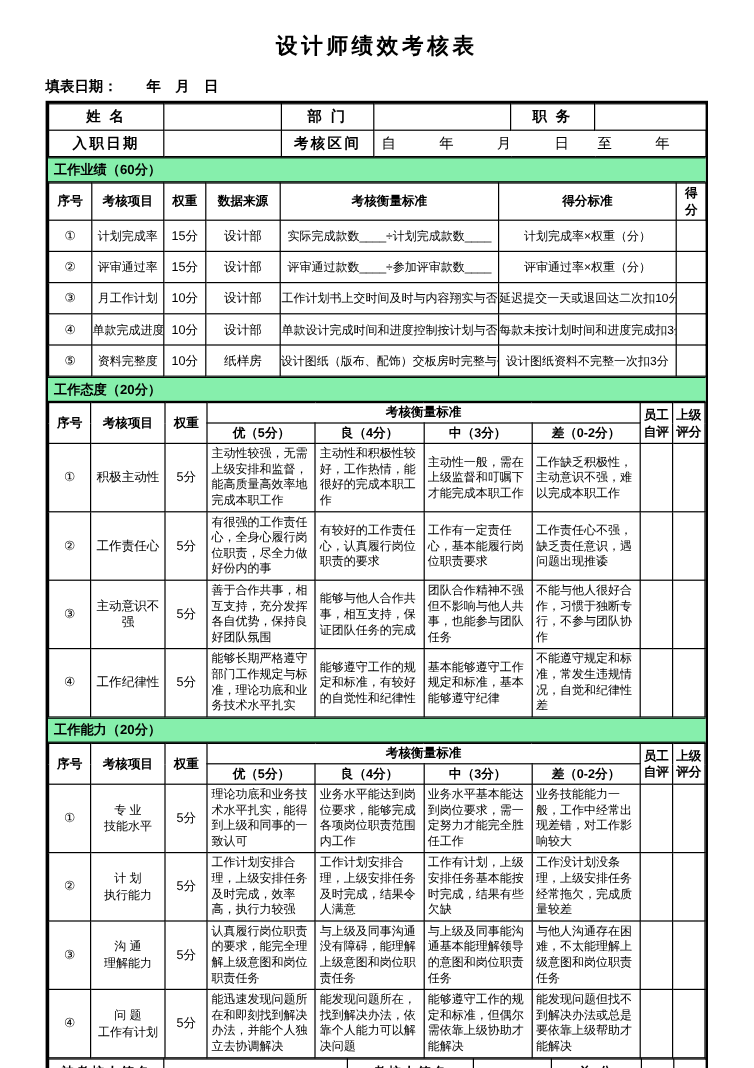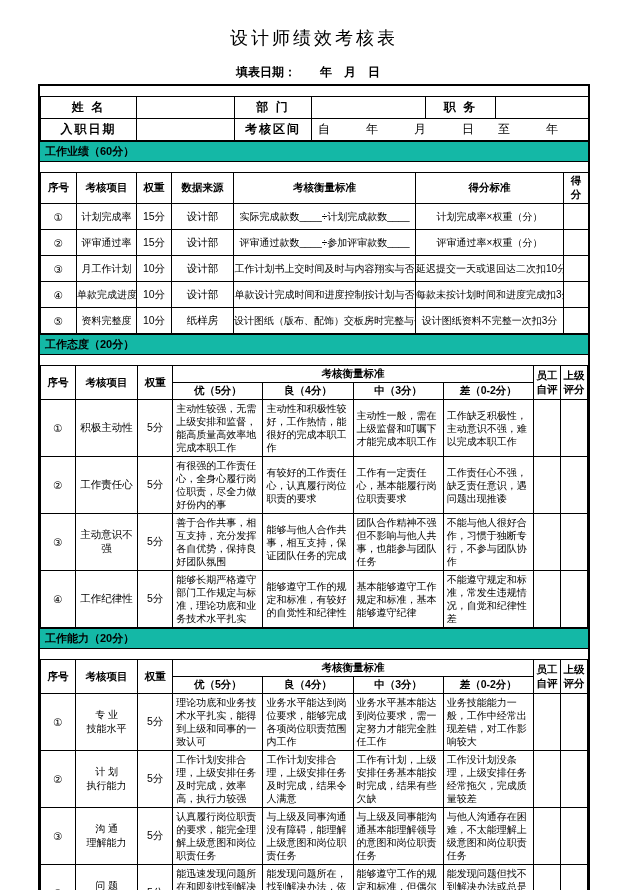--- a/index.html
+++ b/index.html
@@ -3,32 +3,32 @@
 <meta charset="utf-8">
 <style>
   * { box-sizing: border-box; }
   html,body { margin:0; padding:0; }
   body {
     width:628px; height:890px; background:#ffffff; color:#000;
     font-family:"Liberation Sans","DejaVu Sans",sans-serif;
   }
   .page { position:relative; width:628px; height:890px; padding-top:26px; }
   .title {
-    margin:0; text-align:center; font-size:18px; font-weight:normal;
+    margin:0; text-align:center; font-size:18px; font-weight:bold;
     letter-spacing:3px;
   }
   .date-line {
-    width:552px; margin:14px auto 3px; text-align:center; font-weight:bold;
+    width:552px; margin:14px auto 3px; text-align:left; font-weight:bold;
     font-size:12px; padding-right:12px;
   }
   .sheet { width:552px; margin:0 auto; border:2px solid #000; background:#fff; }
-  table { width:100%; border-collapse:collapse; table-layout:fixed;margin-top:10px; }
+  table { width:100%; border-collapse:collapse; table-layout:fixed; }
   td { border:1px solid #000; padding:1px 2px; font-size:10.5px; text-align:center; vertical-align:middle; overflow:hidden; }
   .secbar {
-    background:#14b8a6; font-weight:bold; font-size:11px; text-align:left;
+    background:#86efac; font-weight:bold; font-size:11px; text-align:left;
     padding:2px 5px; border-top:1px solid #000; border-bottom:1px solid #000;
   }
   .lbl { font-weight:bold; font-size:12px; letter-spacing:2px; }
   .info td { height:22px; }
   .period { text-align:left; font-size:12px; padding-left:6px; white-space:pre; }
   .hdr { font-weight:bold; font-size:10.5px; }
   .perf td { height:26px; }
   .nowrap { white-space:nowrap; padding:1px 0; font-size:10px; }
   .desc { text-align:left; font-size:10px; line-height:1.3; padding:2px 3px; }
   .att td.rowcell { height:42px; }

